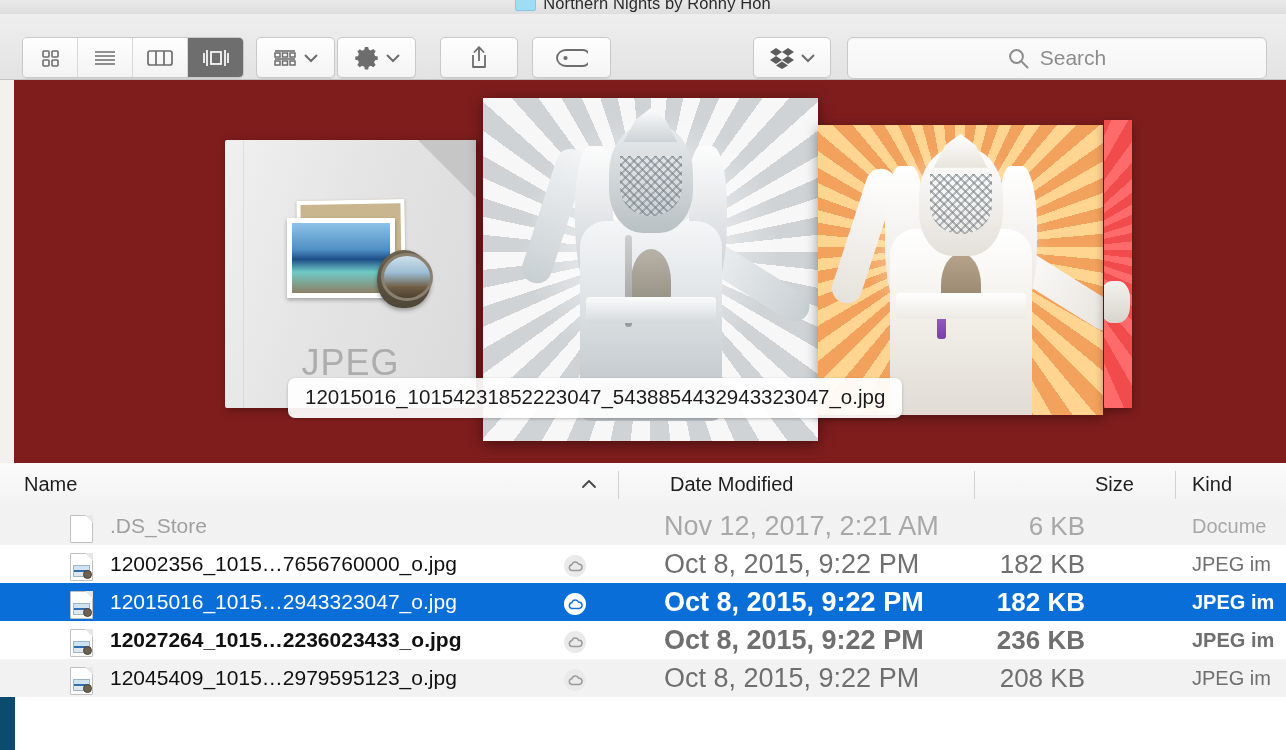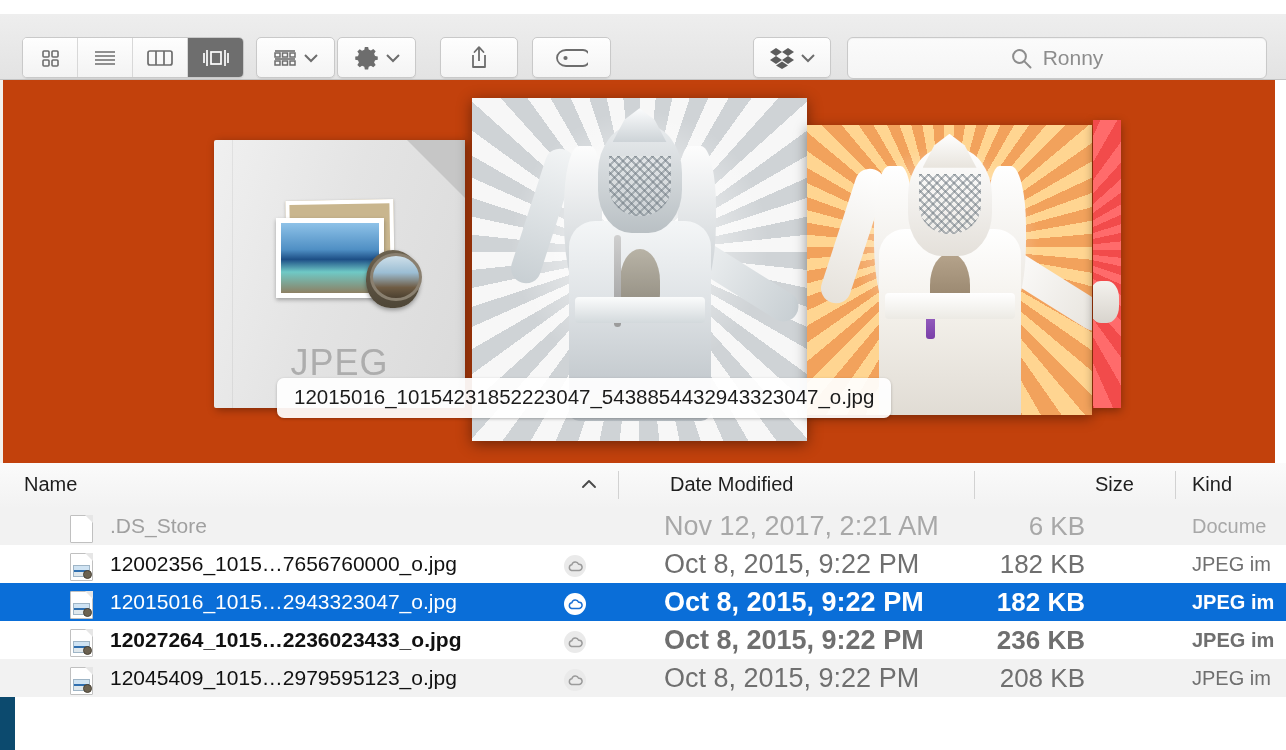--- a/index.html
+++ b/index.html
@@ -71,22 +71,22 @@
     position: absolute; left: 847px; top: 23px; width: 420px; height: 42px;
     background: linear-gradient(#fbfbfb, #f5f5f5);
     border: 1px solid #c9c9c9; border-radius: 6px;
     display: flex; align-items: center; justify-content: center; gap: 11px;
     box-shadow: inset 0 1px 1px rgba(0,0,0,.04);
   }
   .search-placeholder { font-size: 21px; color: #8d8d8d; }
 
   
   .coverflow {
-    position: absolute; left: 3px; top: 80px; width: 1272px; height: 383px;
-    background: #c2410c; overflow: hidden;
+    position: absolute; left: 14px; top: 80px; width: 1272px; height: 383px;
+    background: #7f1d1d; overflow: hidden;
   }
   .sidebar-strip {
     position: absolute; left: 0; top: 80px; width: 14px; height: 383px;
     background: #f3f1ee;
   }
 
   
   .cf-doc {
     position: absolute; left: 211px; top: 60px; width: 251px; height: 268px;
     background: linear-gradient(110deg, #f0f0f0 0%, #e4e4e4 45%, #dadada 100%);
@@ -333,20 +333,26 @@
   
   .list-filler {
     position: absolute; left: 15px; top: 697px; width: 1271px; height: 53px; background: #fff;
   }
 </style>
 </head>
 <body>
 
 <div class="window">
 
+  <div class="titlebar">
+    <div class="title-wrap">
+      <div class="title-folder"></div>
+      <div class="title-text">Northern Nights by Ronny Hon</div>
+    </div>
+  </div>
 
   <div class="toolbar">
 
     <div class="seg-group">
       <div class="seg">
         <svg width="22" height="22" viewBox="0 0 22 22">
           <rect x="4" y="4" width="6" height="6" rx="1" fill="none" stroke="#6d6d6d" stroke-width="1.6"></rect>
           <rect x="13" y="4" width="6" height="6" rx="1" fill="none" stroke="#6d6d6d" stroke-width="1.6"></rect>
           <rect x="4" y="13" width="6" height="6" rx="1" fill="none" stroke="#6d6d6d" stroke-width="1.6"></rect>
           <rect x="13" y="13" width="6" height="6" rx="1" fill="none" stroke="#6d6d6d" stroke-width="1.6"></rect>
@@ -432,21 +438,21 @@
       <svg width="14" height="10" viewBox="0 0 14 10">
         <path d="M1 2 L7 8 L13 2" fill="none" stroke="#6d6d6d" stroke-width="2"></path>
       </svg>
     </div>
 
     <div class="searchfield">
       <svg width="21" height="21" viewBox="0 0 21 21">
         <circle cx="8.5" cy="8.5" r="6.4" fill="none" stroke="#8d8d8d" stroke-width="2"></circle>
         <line x1="13.4" y1="13.4" x2="19.5" y2="19.5" stroke="#8d8d8d" stroke-width="2" stroke-linecap="round"></line>
       </svg>
-      <span class="search-placeholder">Ronny</span>
+      <span class="search-placeholder">Search</span>
     </div>
   </div>
 
   <div class="sidebar-strip"></div>
   <div class="coverflow">
 
     <div class="cf-doc">
       <div class="doc-photo"></div>
       <div class="doc-photo2"></div>
       <div class="doc-loupe"></div>

